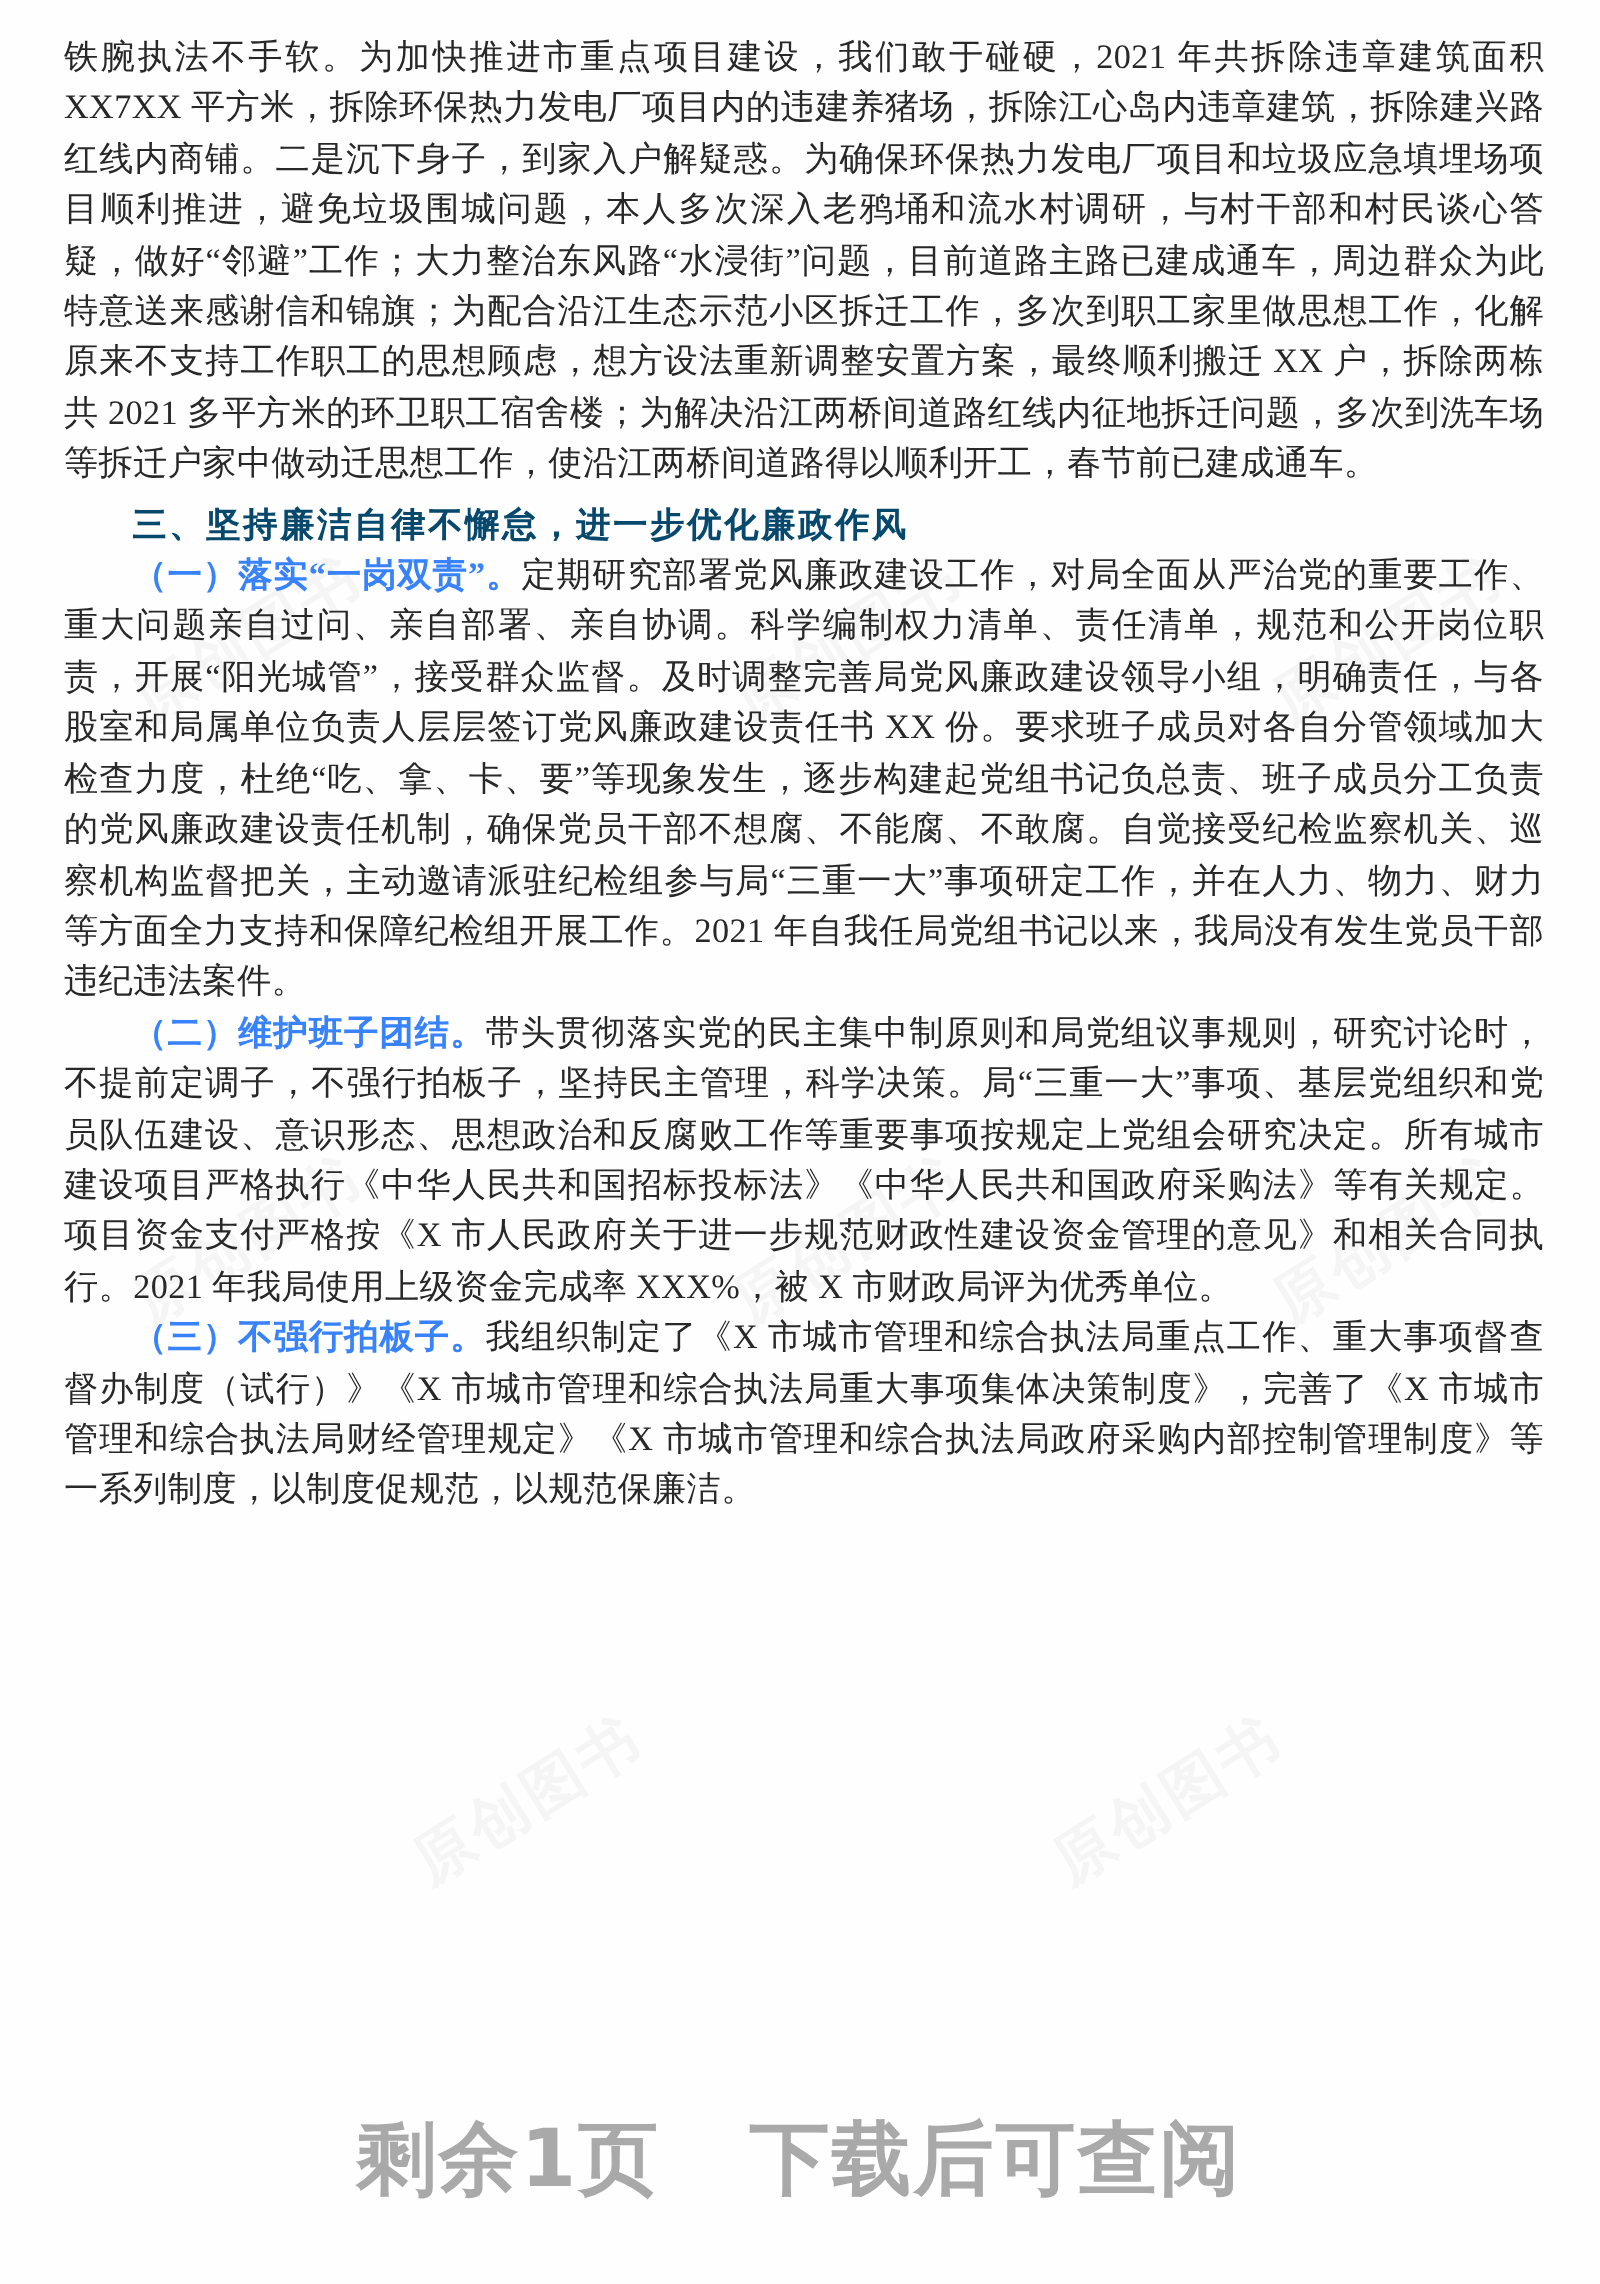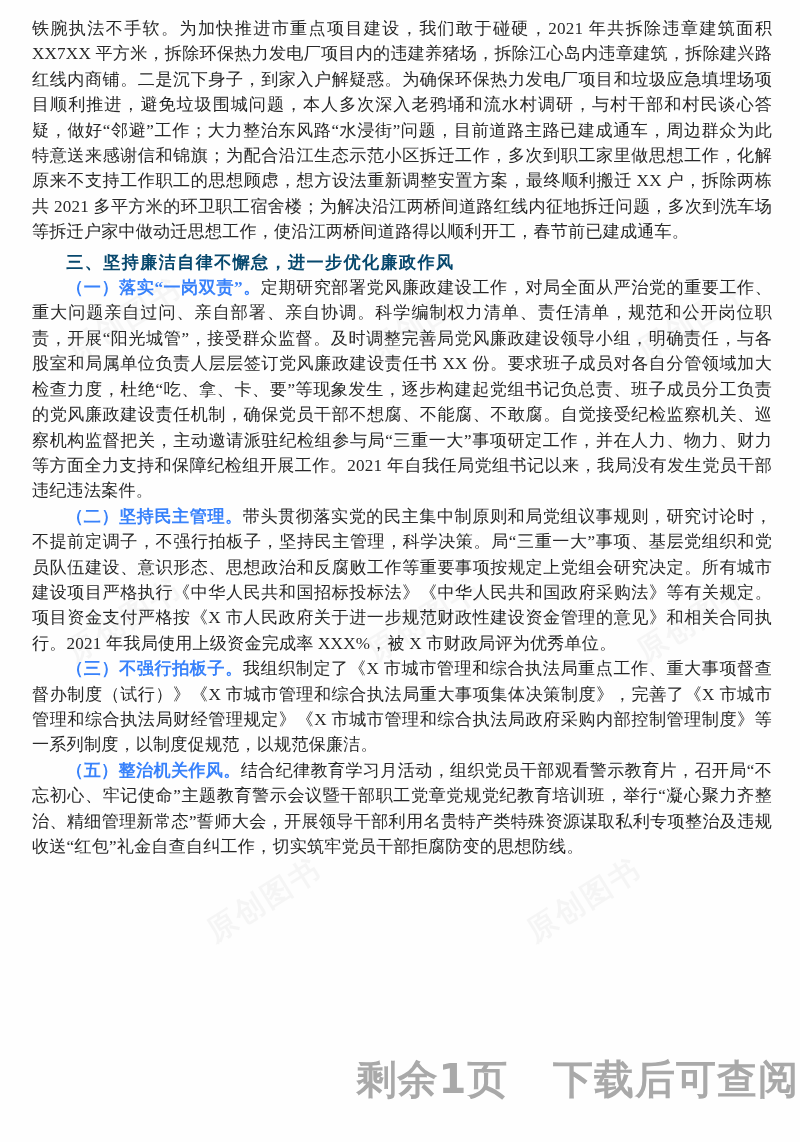--- a/index.html
+++ b/index.html
@@ -89,21 +89,21 @@
     filter: contrast(1.04) brightness(1.0);
     padding-left: 32px;
   }
 
   .overlay-banner {
     position: absolute;
     left: 0;
     right: 1px;
     top: 1052px;
     z-index: 5;
-    text-align: right;
+    text-align: center;
     color: #a9a9a9;
     font-size: 40px;
     font-weight: bold;
     letter-spacing: 1px;
     font-family: "DejaVu Sans", "Liberation Sans", sans-serif;
     white-space: pre;
   }
 
   .spacer-gap { height: 3px; }
 </style>
@@ -129,29 +129,26 @@
 
     <div class="spacer-gap"></div>
 
     <p class="section-heading">三、坚持廉洁自律不懈怠，进一步优化廉政作风</p>
 
     <p class="body indent">
       <span class="lead">（一）落实“一岗双责”。</span><span>定期研究部署党风廉政建设工作，对局全面从严治党的重要工作、重大问题亲自过问、亲自部署、亲自协调。科学编制权力清单、责任清单，规范和公开岗位职责，开展“阳光城管”，接受群众监督。及时调整完善局党风廉政建设领导小组，明确责任，与各股室和局属单位负责人层层签订党风廉政建设责任书 XX 份。要求班子成员对各自分管领域加大检查力度，杜绝“吃、拿、卡、要”等现象发生，逐步构建起党组书记负总责、班子成员分工负责的党风廉政建设责任机制，确保党员干部不想腐、不能腐、不敢腐。自觉接受纪检监察机关、巡察机构监督把关，主动邀请派驻纪检组参与局“三重一大”事项研定工作，并在人力、物力、财力等方面全力支持和保障纪检组开展工作。2021 年自我任局党组书记以来，我局没有发生党员干部违纪违法案件。</span>
     </p>
 
     <p class="body indent">
-      <span class="lead">（二）坚持民主管理。</span><span>带头贯彻落实党的民主集中制原则和局党组议事规则，研究讨论时，不提前定调子，不强行拍板子，坚持民主管理，科学决策。局“三重一大”事项、基层党组织和党员队伍建设、意识形态、思想政治和反腐败工作等重要事项按规定上党组会研究决定。所有城市建设项目严格执行《中华人民共和国招标投标法》《中华人民共和国政府采购法》等有关规定。项目资金支付严格按《X 市人民政府关于进一步规范财政性建设资金管理的意见》和相关合同执行。2021 年我局使用上级资金完成率 XXX%，被 X 市财政局评为优秀单位。</span>
+      <span class="lead">（二）维护班子团结。</span><span>带头贯彻落实党的民主集中制原则和局党组议事规则，研究讨论时，不提前定调子，不强行拍板子，坚持民主管理，科学决策。局“三重一大”事项、基层党组织和党员队伍建设、意识形态、思想政治和反腐败工作等重要事项按规定上党组会研究决定。所有城市建设项目严格执行《中华人民共和国招标投标法》《中华人民共和国政府采购法》等有关规定。项目资金支付严格按《X 市人民政府关于进一步规范财政性建设资金管理的意见》和相关合同执行。2021 年我局使用上级资金完成率 XXX%，被 X 市财政局评为优秀单位。</span>
     </p>
 
     <p class="body indent">
       <span class="lead">（三）不强行拍板子。</span><span>我组织制定了《X 市城市管理和综合执法局重点工作、重大事项督查督办制度（试行）》《X 市城市管理和综合执法局重大事项集体决策制度》，完善了《X 市城市管理和综合执法局财经管理规定》《X 市城市管理和综合执法局政府采购内部控制管理制度》等一系列制度，以制度促规范，以规范保廉洁。</span>
     </p>
 
 
-    <p class="body indent">
-      <span class="lead">（五）整治机关作风。</span><span>结合纪律教育学习月活动，组织党员干部观看警示教育片，召开局“不忘初心、牢记使命”主题教育警示会议暨干部职工党章党规党纪教育培训班，举行“凝心聚力齐整治、精细管理新常态”誓师大会，开展领导干部利用名贵特产类特殊资源谋取私利专项整治及违规收送“红包”礼金自查自纠工作，切实筑牢党员干部拒腐防变的思想防线。</span>
-    </p>
 
   </div>
 
   <div class="overlay-banner">剩余1页   下载后可查阅</div>
 
 </div>
 
 </body></html>

